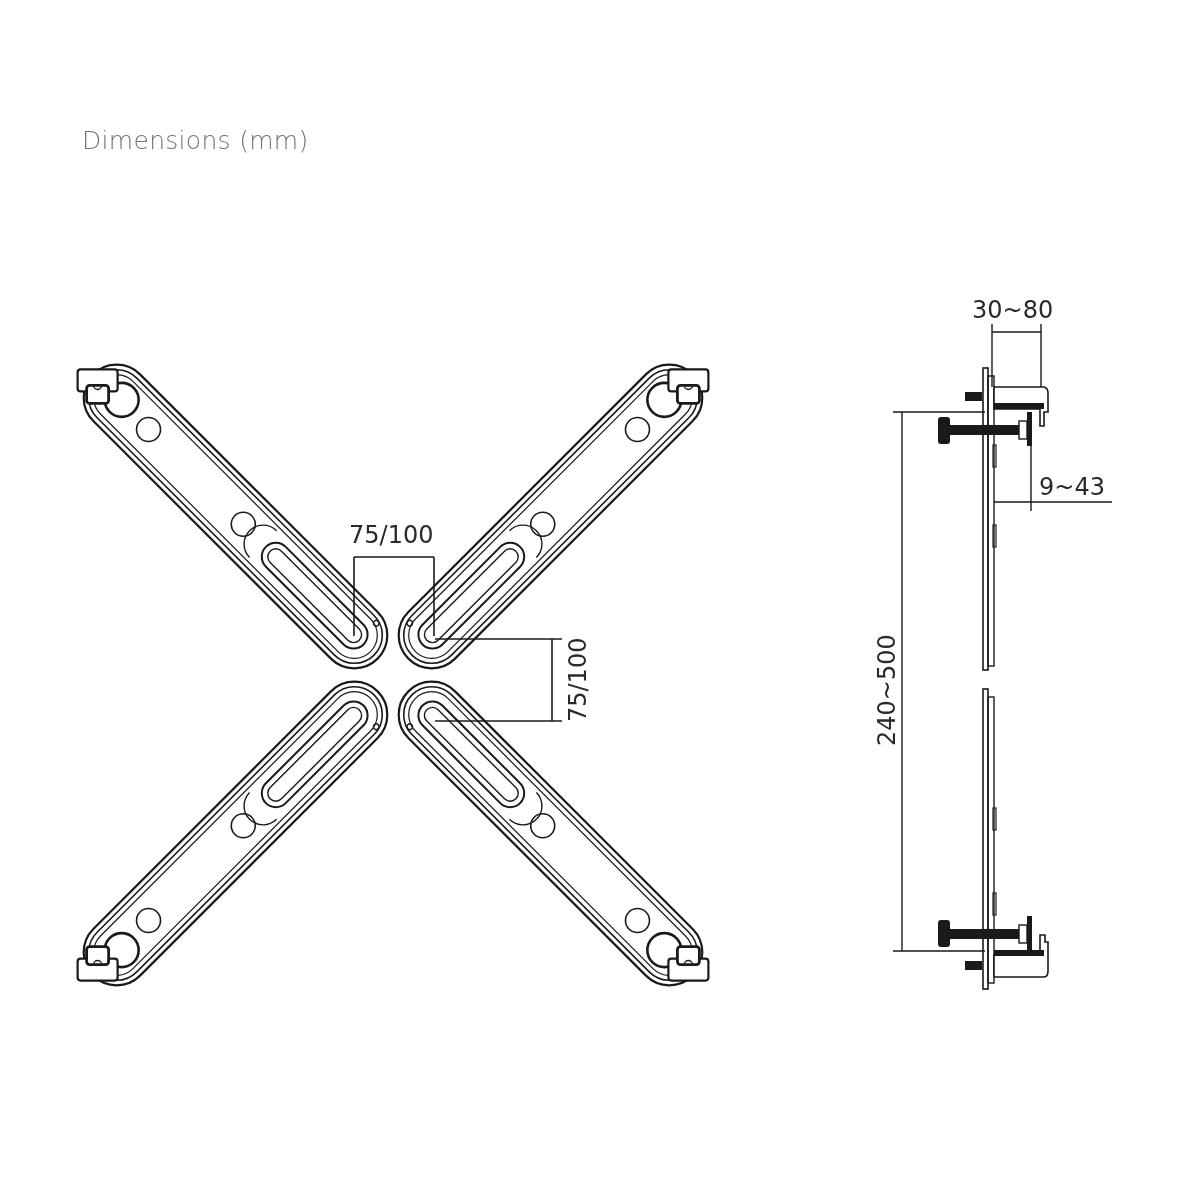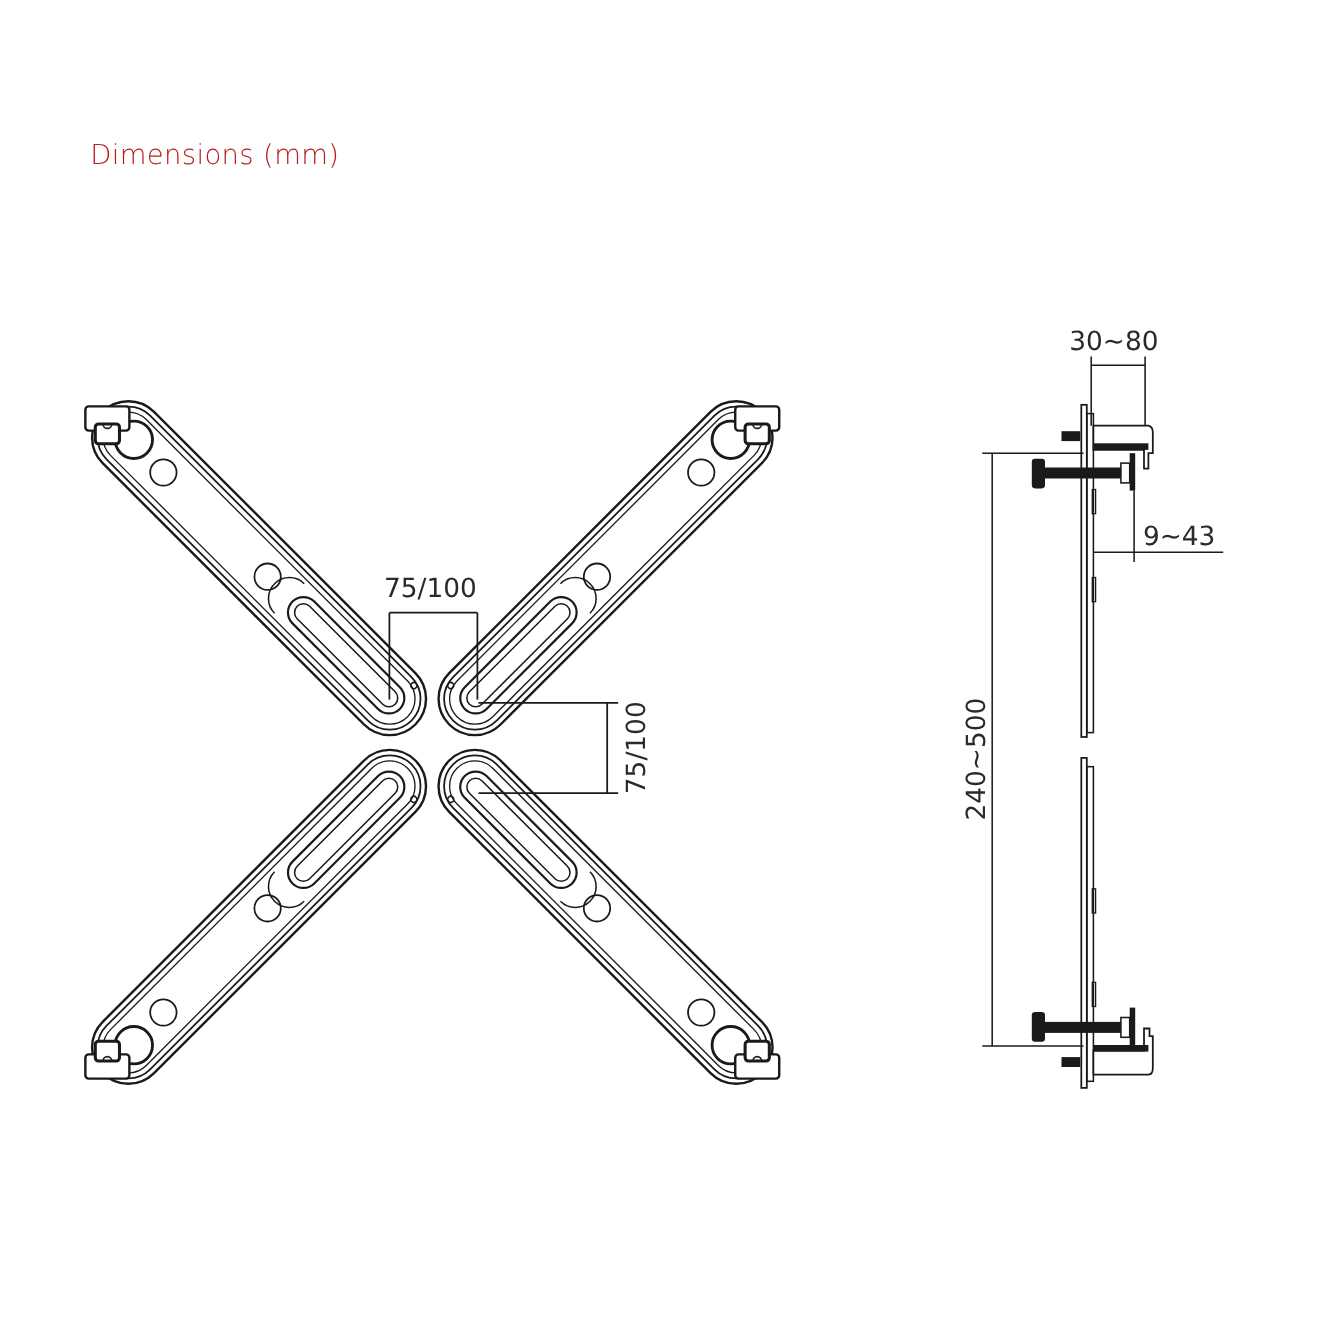--- a/index.html
+++ b/index.html
@@ -1,17 +1,17 @@
 <!DOCTYPE html>
 <html><head>
 <meta charset="utf-8">
 <style>
   html, body { margin: 0; padding: 0; background: #ffffff; }
   body { width: 1200px; height: 1200px; position: relative; overflow: hidden; font-family: "DejaVu Sans", sans-serif; }
-  .title { position: absolute; left: 82px; top: 126px; font-size: 25px; color: #b91c1c; letter-spacing: 0.3px; font-weight: 300; }
+  .title { position: absolute; left: 82px; top: 126px; font-size: 25px; color: #737373; letter-spacing: 0.3px; font-weight: 300; }
   svg { position: absolute; left: 0; top: 0; }
   .dimtext { font-family: "DejaVu Sans", sans-serif; font-size: 24px; fill: #2a2a2a; }
 </style>
 </head>
 <body>
 
 <div class="title">Dimensions (mm)</div>
 
 <svg width="1200" height="1200" viewBox="0 0 1200 1200">
   <defs>

